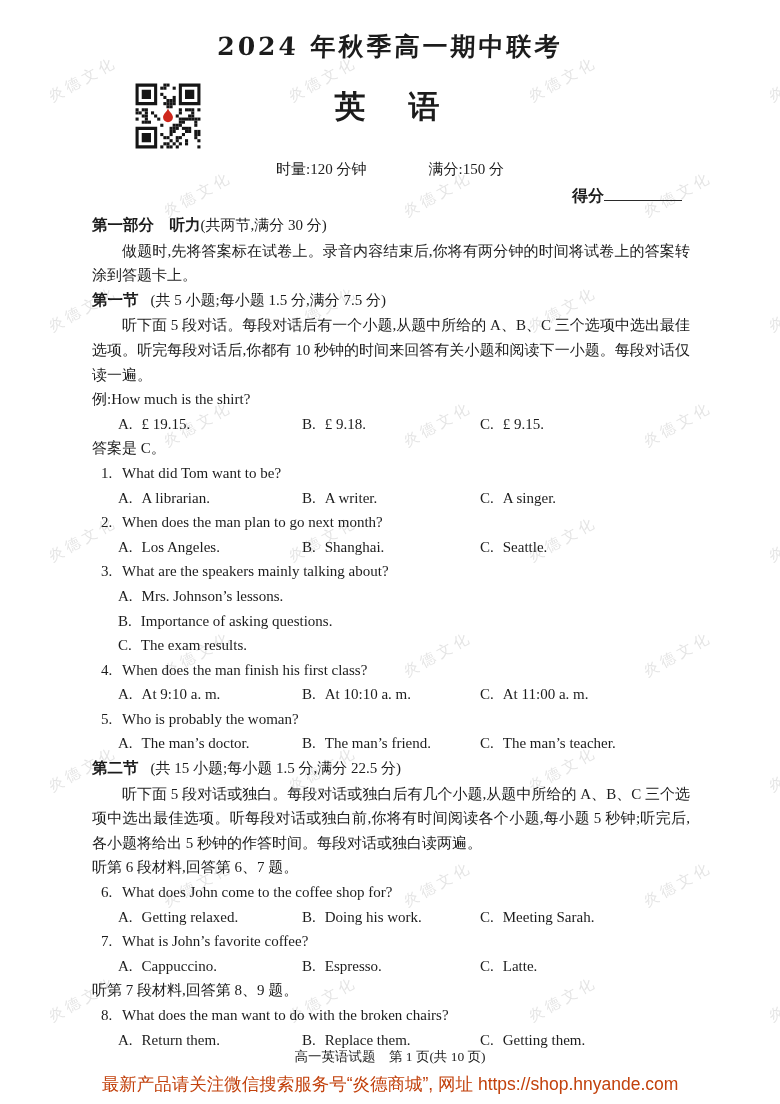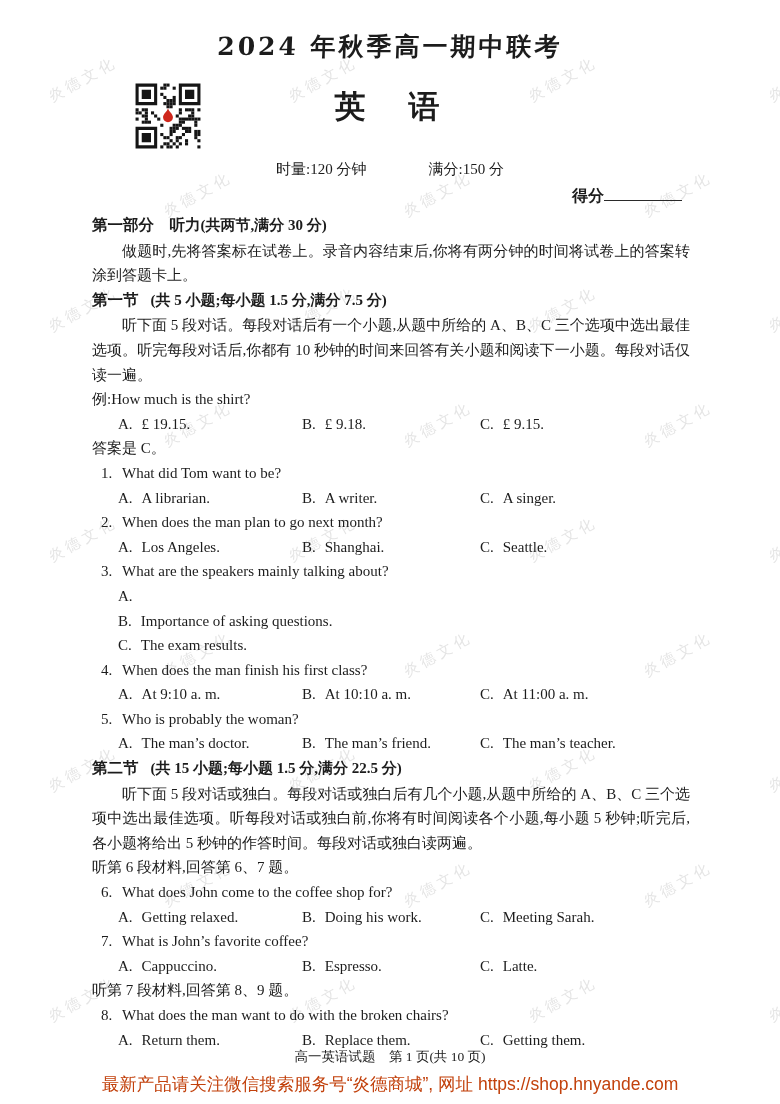--- a/index.html
+++ b/index.html
@@ -40,21 +40,21 @@
   .score-blank{display:inline-block; width:78px; height:13px;
     border-bottom:1.5px solid #2a2a2a; vertical-align:baseline;}
   
   .content{
     position:absolute; left:92px; top:213px; width:598px; z-index:1;
     font-size:15px; line-height:24.6px;
   }
   .content p{margin:0;}
   .inst{text-indent:2em; text-align:justify;}
   .h-line .h-title{font-weight:700; font-family:Liberation Mono, monospace; font-size:15.5px;}
-  .h-line .h-note{font-weight:700;}
+  .h-line .h-note{font-weight:400;}
   .h-note.gap{margin-left:12px;}
   .q-line .q-num{display:inline-block; width:21px; margin-left:9px;}
   .opts{display:flex; padding-left:26px;}
   .opt{display:flex;}
   .opt .opt-label{margin-right:9px;}
   .opt-a{width:184px;}
   .opt-b{width:178px;}
   .opt-c{flex:1;}
   .opts-stack .opt{padding-left:26px;}
   .ex-label{letter-spacing:0;}
@@ -297,20 +297,21 @@
             <span>Seattle.</span>
           </span>
       </div>
     </div>
 
     <div class="q">
       <div class="q-line"><span class="q-num">3.</span><span class="q-text">What are the speakers mainly talking about?</span></div>
       <div class="opts-stack">
         <div class="opt">
             <span class="opt-label">A.</span>
+            <span>Mrs. Johnson’s lessons.</span>
           </div>
         <div class="opt">
             <span class="opt-label">B.</span>
             <span>Importance of asking questions.</span>
           </div>
         <div class="opt">
             <span class="opt-label">C.</span>
             <span>The exam results.</span>
           </div>
       </div>

